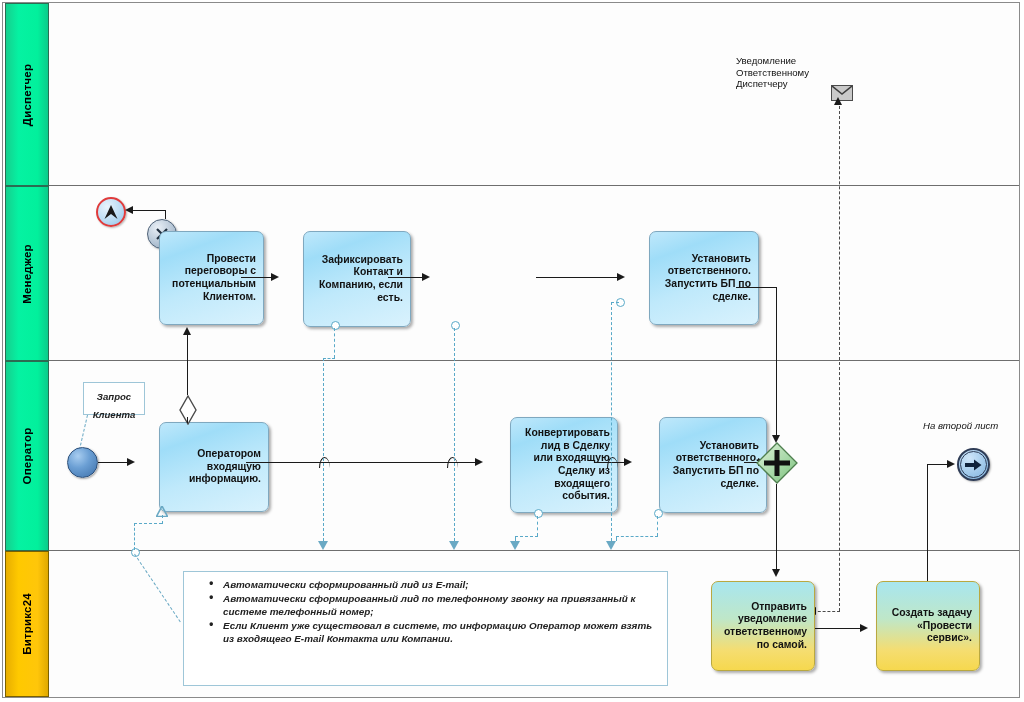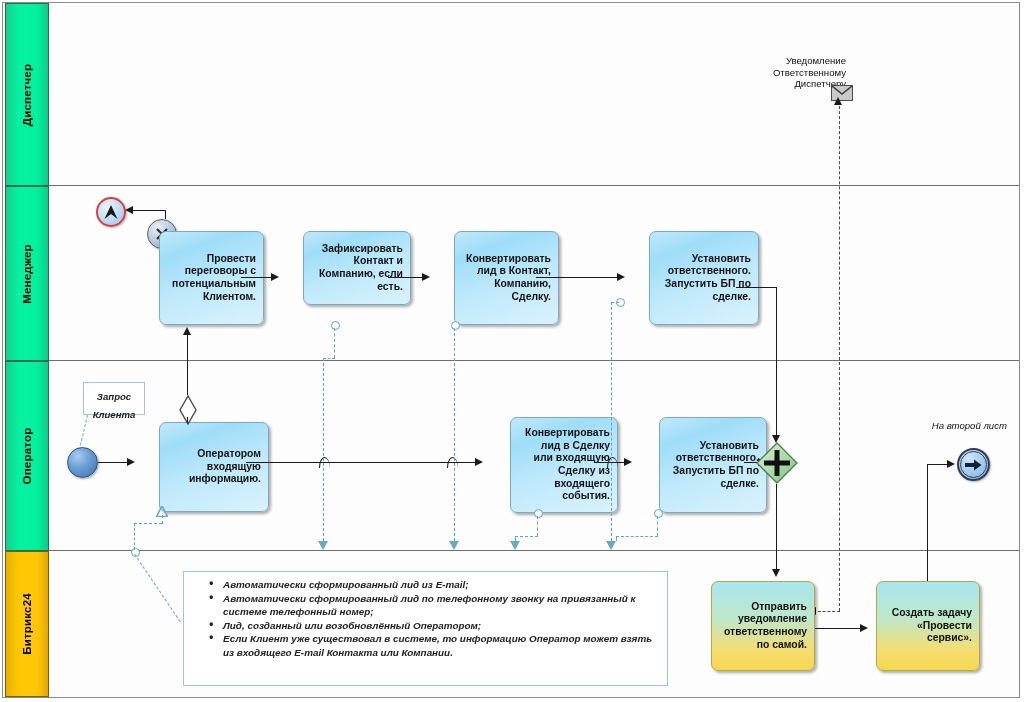--- a/index.html
+++ b/index.html
@@ -79,21 +79,21 @@
   .arw.l{border-right:8px solid #1a1a1a;border-top:4.5px solid transparent;border-bottom:4.5px solid transparent;}
   .arw.d{border-top:8px solid #1a1a1a;border-left:4.5px solid transparent;border-right:4.5px solid transparent;}
   .arw.u{border-bottom:8px solid #1a1a1a;border-left:4.5px solid transparent;border-right:4.5px solid transparent;}
   .hollow-d{position:absolute;width:0;height:0;border-top:9px solid #6aa9c4;
       border-left:5px solid transparent;border-right:5px solid transparent;}
   .dot{position:absolute;width:7px;height:7px;border-radius:50%;border:1.4px solid #59a9c8;background:#fff;}
   .jump{position:absolute;width:10px;height:10px;border-left:1.4px solid #1a1a1a;border-top:1.4px solid #1a1a1a;
       border-radius:50% 50% 0 0 / 100% 100% 0 0;background:transparent;}
 
   
-  .flabel{position:absolute;font-size:9.6px;line-height:11.5px;color:#111;text-align:right;}
+  .flabel{position:absolute;font-size:9.6px;line-height:11.5px;color:#111;text-align:left;}
   .flabel.ital{font-style:italic;}
 </style>
 </head>
 <body>
 
 <div id="canvas">
  <div id="frame">
 
   <div class="lane" style="top:0;height:183px;width:1014px;">
     <div class="lane-body"></div>
@@ -150,25 +150,22 @@
     </svg>
   </div>
 
   <div class="ln v" style="left:162px;top:208px;height:8px;"></div>
   <div class="ln h" style="left:129px;top:207px;width:34px;"></div>
   <div class="arw l" style="left:122px;top:203px;"></div>
 
   <div class="task blue" style="left:133px;top:228px;width:105px;height:94px;">
     <span class="tlabel">Провести переговоры с потенциальным Клиентом.</span>
   </div>
-  <div class="task blue" style="left:277px;top:228px;width:108px;height:74px;">
+  <div class="task blue" style="left:277px;top:228px;width:108px;height:96px;">
     <span class="tlabel">Зафиксировать Контакт и Компанию, если есть.</span>
-  </div>
-  <div class="task blue" style="left:428px;top:228px;width:105px;height:94px;">
-    <span class="tlabel">Конвертировать лид в Контакт, Компанию, Сделку.</span>
   </div>
   <div class="task blue" style="left:623px;top:228px;width:110px;height:94px;">
     <span class="tlabel">Установить ответственного. Запустить БП по сделке.</span>
   </div>
 
   <div class="ln h" style="left:238px;top:274px;width:31px;"></div>
   <div class="arw r" style="left:268px;top:270px;"></div>
   <div class="ln h" style="left:385px;top:274px;width:35px;"></div>
   <div class="arw r" style="left:419px;top:270px;"></div>
   <div class="ln h" style="left:533px;top:274px;width:82px;"></div>
@@ -261,21 +258,20 @@
   <div class="task b24" style="left:873px;top:578px;width:104px;height:90px;">
     <span class="tlabel">Создать задачу «Провести сервис».</span>
   </div>
   <div class="ln h" style="left:812px;top:625px;width:46px;"></div>
   <div class="arw r" style="left:857px;top:621px;"></div>
 
   <div class="note" id="bigNote" style="left:180px;top:568px;width:485px;height:115px;">
     <ul>
       <li class="ntext">Автоматически сформированный лид из E-mail;</li>
       <li class="ntext">Автоматически сформированный лид по телефонному звонку на привязанный к системе телефонный номер;</li>
-      <li class="ntext">Лид, созданный или возобновлённый Оператором;</li>
       <li class="ntext">Если Клиент уже существовал в системе, то информацию Оператор может взять из входящего E-mail Контакта или Компании.</li>
     </ul>
   </div>
 
   <div class="dot" style="left:328px;top:318px;"></div>
   <div class="dl v" style="left:331px;top:325px;height:30px;"></div>
   <div class="dl h" style="left:320px;top:355px;width:12px;"></div>
   <div class="dl v" style="left:320px;top:355px;height:183px;"></div>
   <div class="hollow-d" style="left:315px;top:538px;"></div>
 

